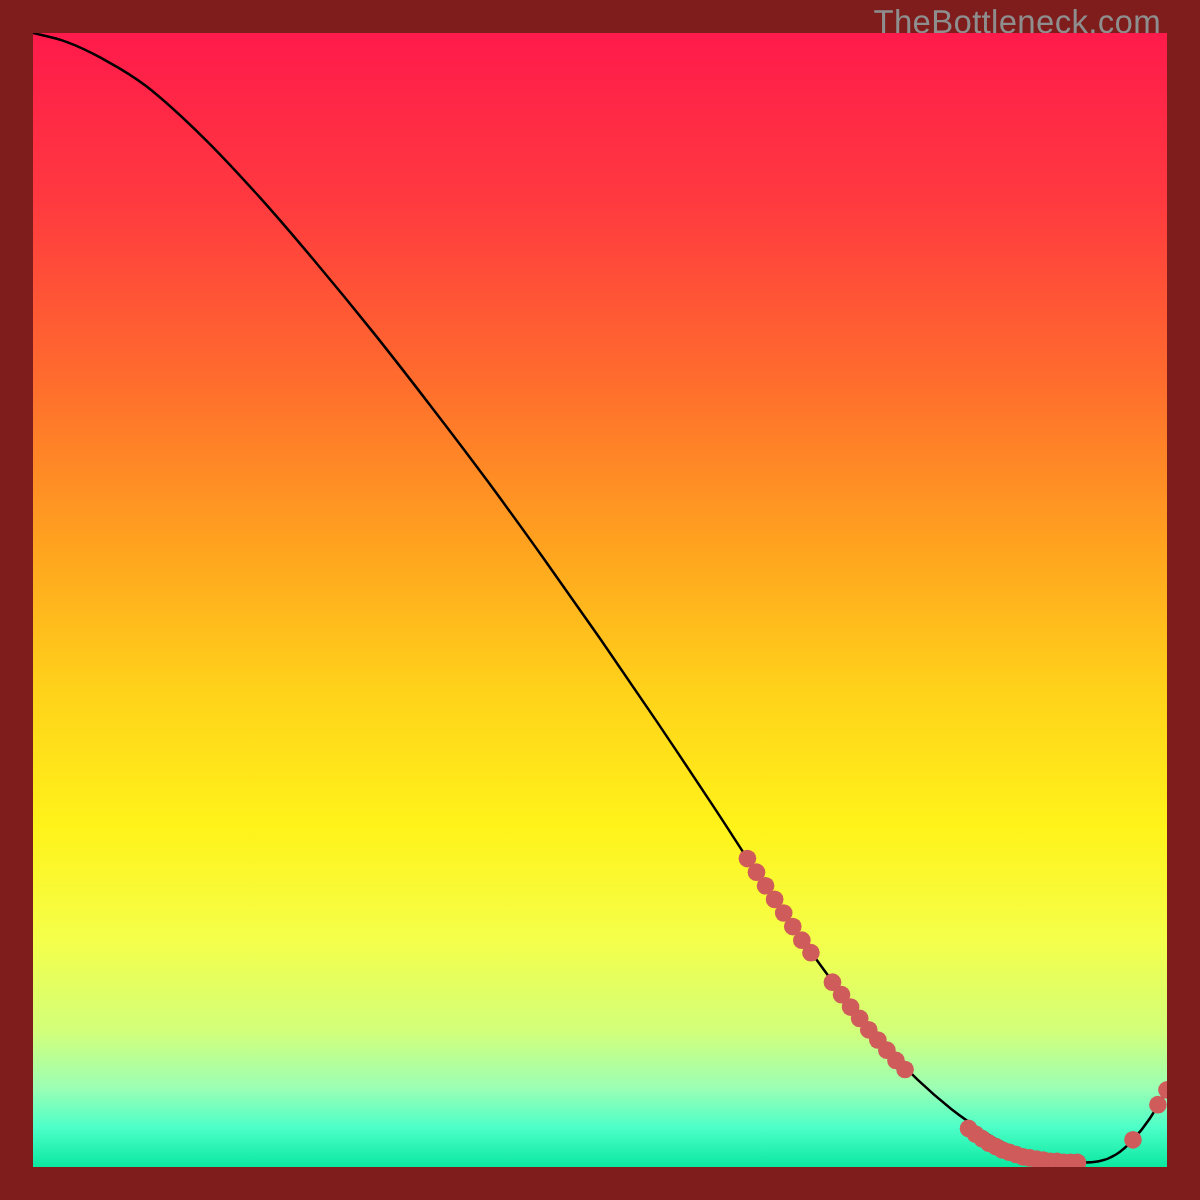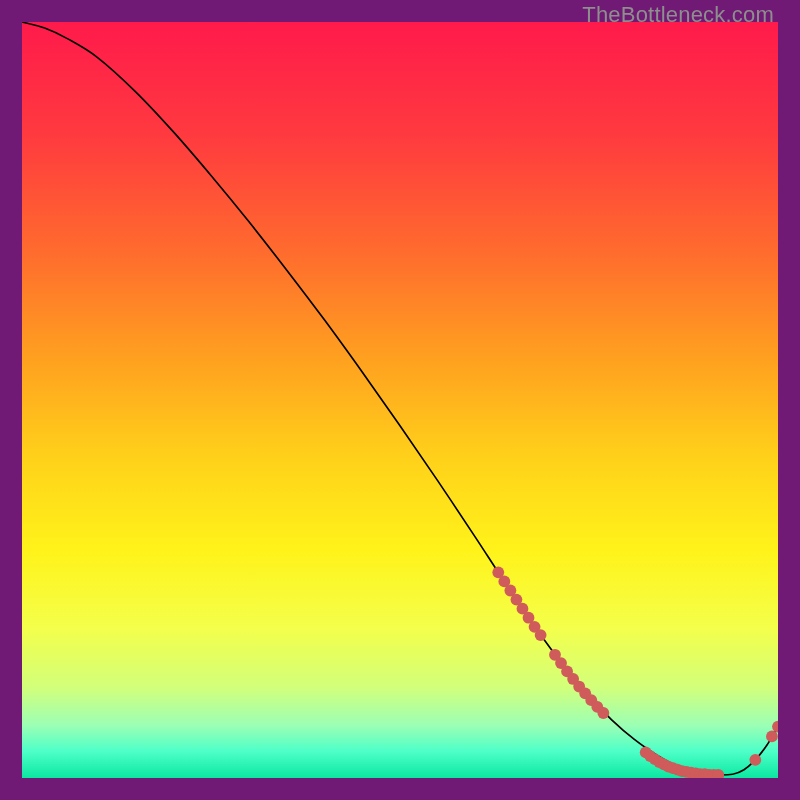--- a/index.html
+++ b/index.html
@@ -8,21 +8,21 @@
     width: 800px;
     height: 800px;
     background: #000;
     overflow: hidden;
     font-family: Arial, Helvetica, sans-serif;
   }
   .stage {
     position: relative;
     width: 800px;
     height: 800px;
-    background: #701a75;
+    background: #7f1d1d;
   }
   .plot {
     position: absolute;
     left: 22px;
     top: 22px;
     width: 756px;
     height: 756px;
   }
   .gradient {
     position: absolute;

